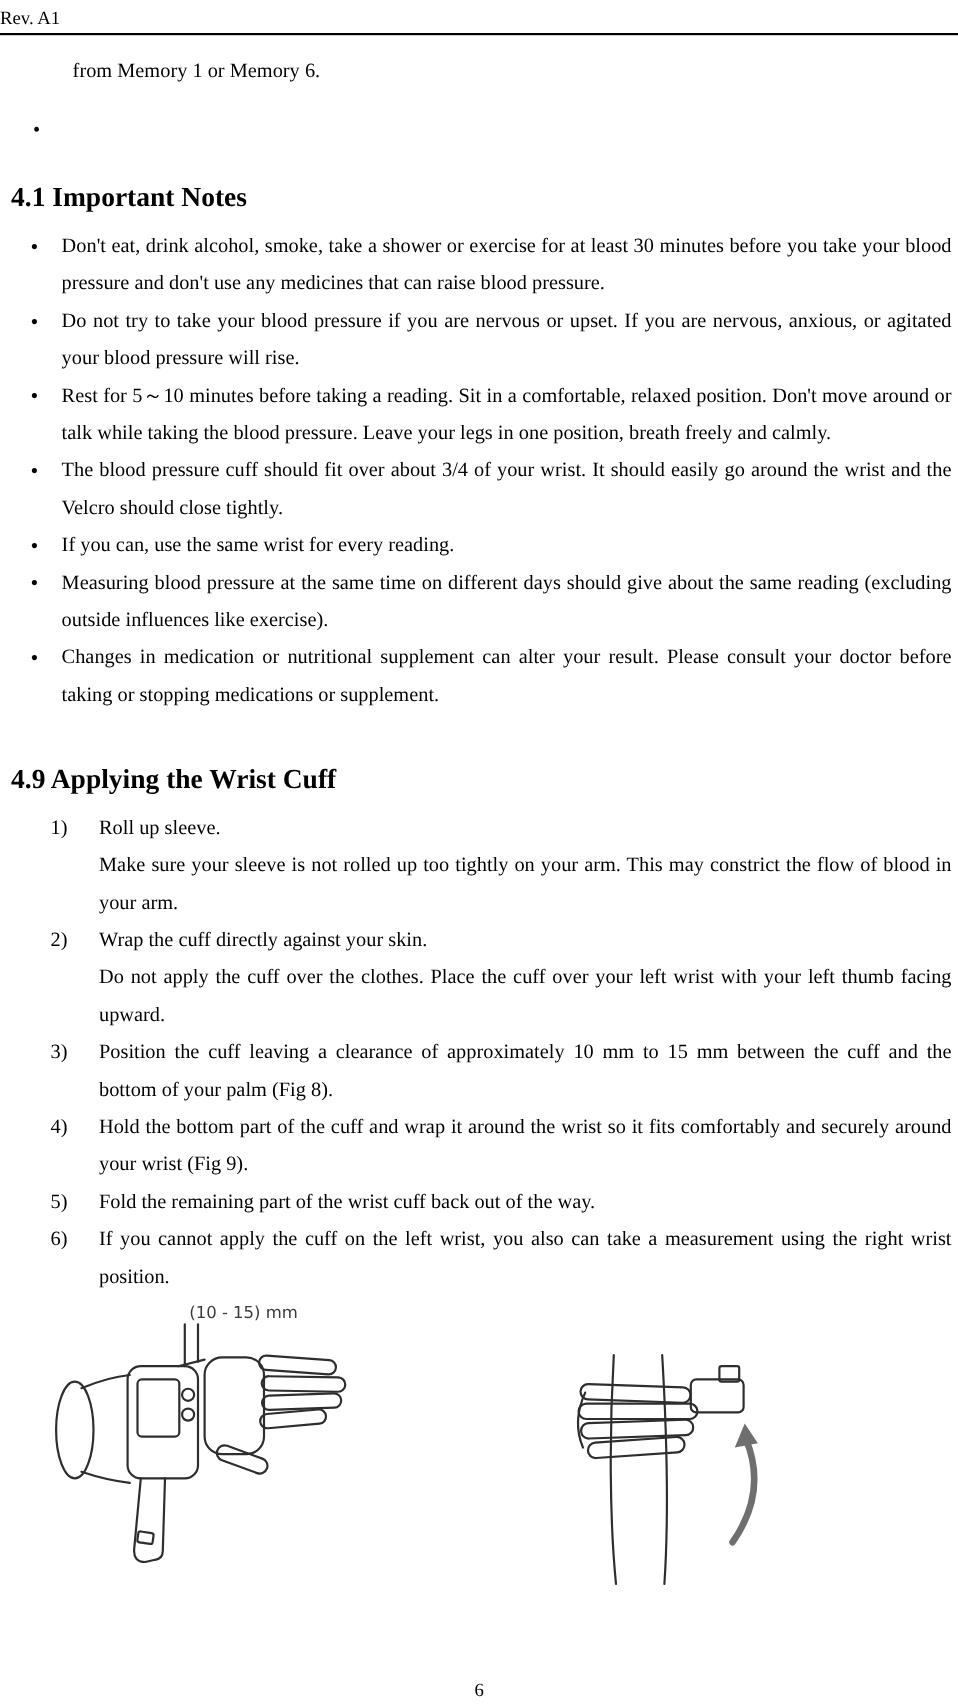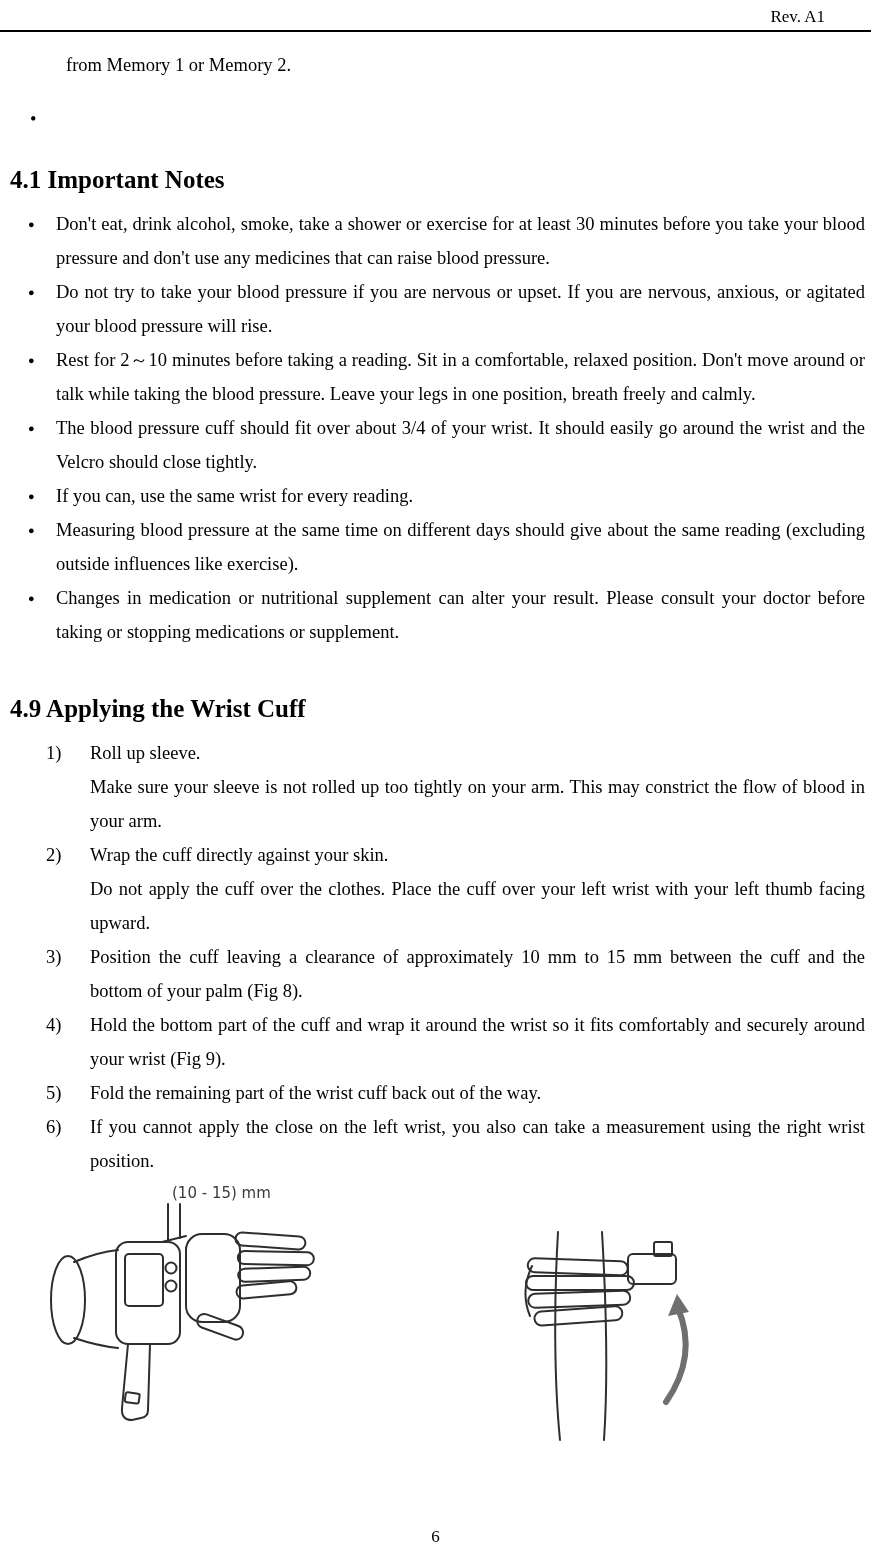--- a/index.html
+++ b/index.html
@@ -9,21 +9,21 @@
     height: 1553px;
     background: #ffffff;
     color: #000000;
     font-family: "Liberation Serif", "DejaVu Serif", serif;
     font-size: 18.5px;
     position: relative;
     overflow: hidden;
   }
 
   
-  .header { padding: 7px 46px 3px 0; text-align: right; font-size: 17px; }
+  .header { padding: 7px 46px 3px 0; font-size: 17px; }
   .rule { border-bottom: 2px solid #000; width: 100%; }
 
   
   .content { padding: 0 6px 0 10px; }
 
   .continuation { margin: 16px 0 0 56px; line-height: 34px; }
 
   .intro-bullet { display: flex; margin: 20px 0 0 20px; line-height: 34px; }
   .intro-bullet .marker { width: 24px; flex: none; }
 
@@ -63,41 +63,41 @@
 </head>
 <body>
 
 <div class="header">
   <span>Rev. A1</span>
 </div>
 <div class="rule"></div>
 
 <div class="content">
 
-  <p class="continuation">from Memory 1 or Memory 2.</p>
+  <p class="continuation">from Memory 1 or Memory 6.</p>
 
   <div class="intro-bullet">
     <span class="marker">•</span>
   </div>
 
 
   <h2 class="sub">4.1 Important Notes</h2>
 
   <div class="notes">
     <div class="note">
       <span class="nb">●</span>
       <span class="nt">Don't eat, drink alcohol, smoke, take a shower or exercise for at least 30 minutes before you take your blood pressure and don't use any medicines that can raise blood pressure.</span>
     </div>
     <div class="note">
       <span class="nb">●</span>
       <span class="nt">Do not try to take your blood pressure if you are nervous or upset. If you are nervous, anxious, or agitated your blood pressure will rise.</span>
     </div>
     <div class="note">
       <span class="nb">●</span>
-      <span class="nt">Rest for 2～10 minutes before taking a reading. Sit in a comfortable, relaxed position. Don't move around or talk while taking the blood pressure. Leave your legs in one position, breath freely and calmly.</span>
+      <span class="nt">Rest for 5～10 minutes before taking a reading. Sit in a comfortable, relaxed position. Don't move around or talk while taking the blood pressure. Leave your legs in one position, breath freely and calmly.</span>
     </div>
     <div class="note">
       <span class="nb">●</span>
       <span class="nt">The blood pressure cuff should fit over about 3/4 of your wrist. It should easily go around the wrist and the Velcro should close tightly.</span>
     </div>
     <div class="note">
       <span class="nb">●</span>
       <span class="nt">If you can, use the same wrist for every reading.</span>
     </div>
     <div class="note">
@@ -141,21 +141,21 @@
     </div>
     <div class="step">
       <span class="sn">5)</span>
       <div class="sb">
         <div class="st">Fold the remaining part of the wrist cuff back out of the way.</div>
       </div>
     </div>
     <div class="step">
       <span class="sn">6)</span>
       <div class="sb">
-        <div class="st">If you cannot apply the close on the left wrist, you also can take a measurement using the right wrist position.</div>
+        <div class="st">If you cannot apply the cuff on the left wrist, you also can take a measurement using the right wrist position.</div>
       </div>
     </div>
   </div>
 
   <div class="figures">
 
     <svg class="fig-svg" width="280" height="252" viewBox="0 0 280 252">
       <g>
         <line x1="130" y1="22" x2="130" y2="60"></line>
         <line x1="142" y1="22" x2="142" y2="56"></line>

